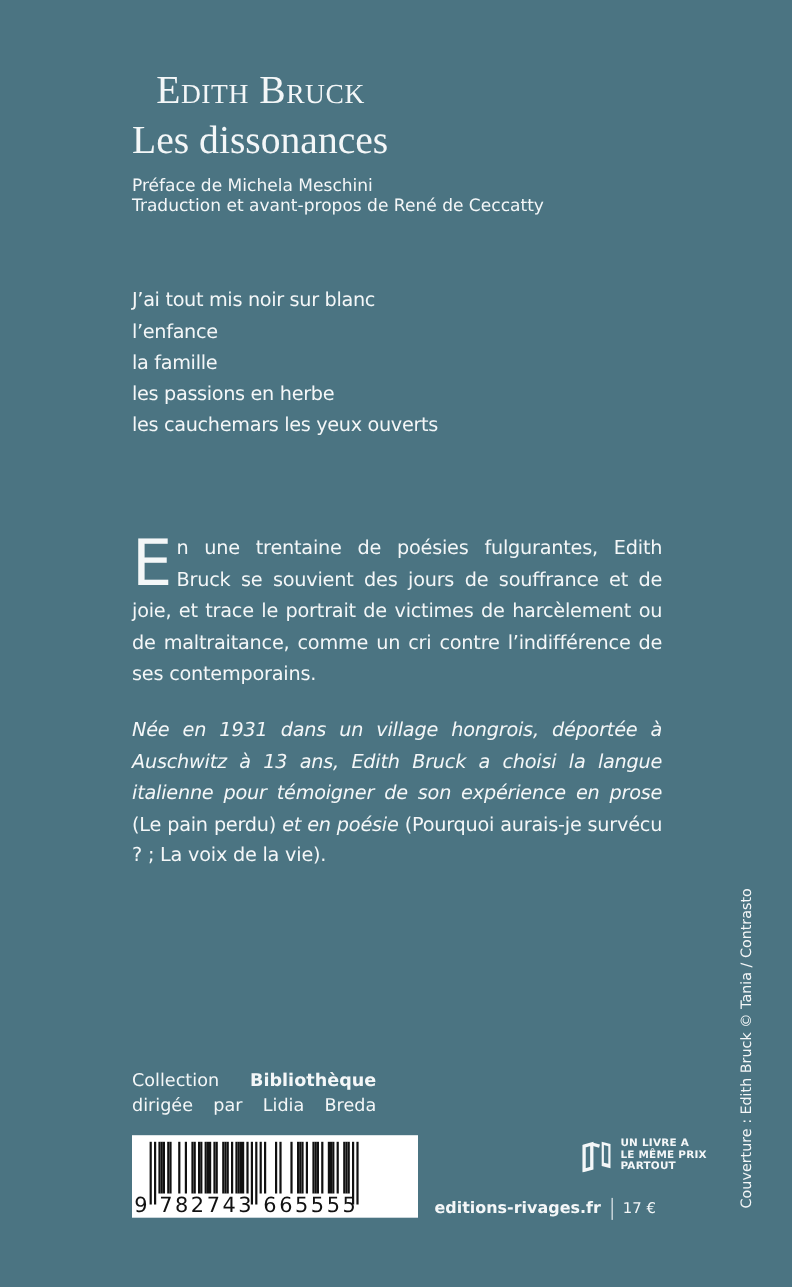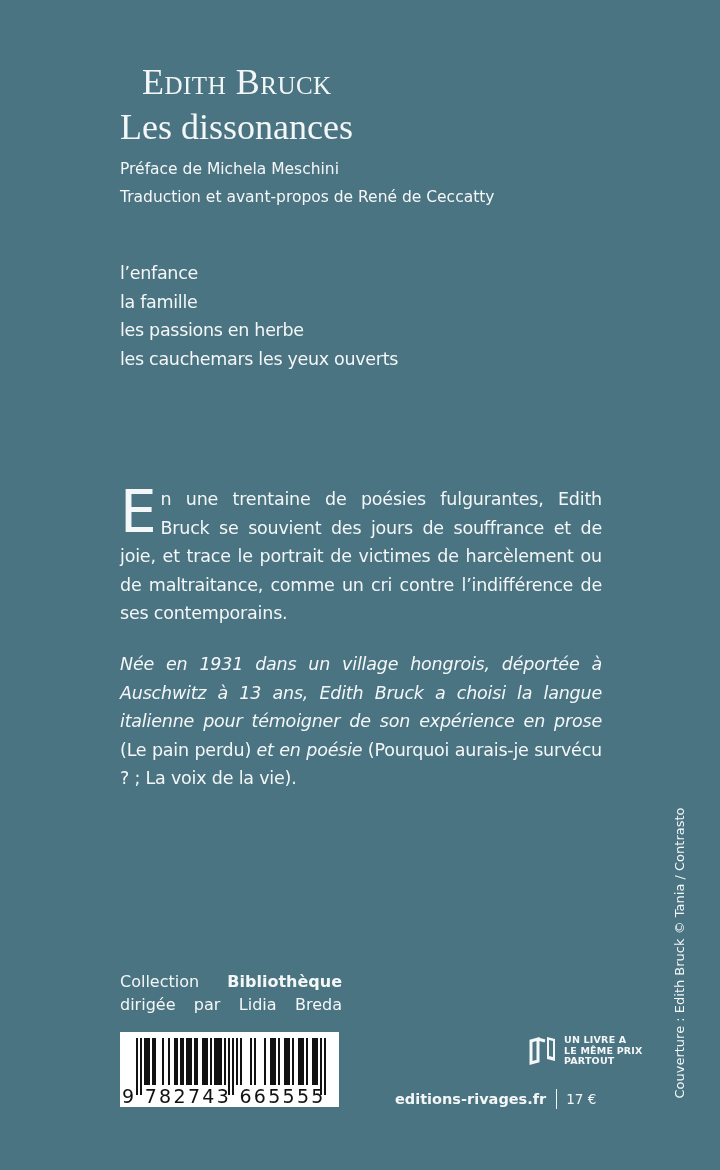--- a/index.html
+++ b/index.html
@@ -32,21 +32,21 @@
       line-height: 42px;
       white-space: nowrap;
     }
     #preface {
       left: 120px; top: 158px;
       font-size: 15.5px;
       line-height: 22px;
       white-space: nowrap;
     }
     #translation {
-      left: 120px; top: 186px;
+      left: 120px; top: 176px;
       font-size: 15.5px;
       line-height: 22px;
       white-space: nowrap;
     }
 
     
     #poem {
       left: 120px; top: 259px;
       font-size: 17.5px;
       line-height: 28.5px;
@@ -92,20 +92,21 @@
       line-height: 23px;
     }
     #collection div { text-align: justify; text-align-last: justify; white-space: nowrap; }
     #collection b { font-weight: bold; }
 
     
     #barcode {
       left: 120px; top: 1032px;
       width: 219px; height: 75px;
       background: #ffffff;
+      padding-left: 41px;
     }
     #bars {
       position: absolute; left: 16px; top: 6px;
       height: 47px;
       display: flex;
       align-items: flex-start;
     }
     .bar { height: 47px; background: #111; }
     .bar.guard { height: 57px; }
     .gap { height: 47px; }
@@ -116,21 +117,21 @@
       font-size: 19px;
       letter-spacing: 2.3px;
       color: #111;
       line-height: 22px;
       white-space: nowrap;
     }
 
     
     #prix-logo {
       left: 487px; top: 1035px;
-      display: flex;  padding-left: 42px;
+      display: flex; align-items: center; padding-left: 42px;
     }
     #prix-icon { width: 30px; height: 30px; margin-right: 5px; }
     #prix-text {
       font-size: 9.5px;
       font-weight: bold;
       line-height: 10.5px;
       letter-spacing: 0.2px;
       white-space: nowrap;
     }
 
@@ -162,20 +163,21 @@
   </style>
 </head>
 <body>
 
 <div id="author" class="abs">Edith Bruck</div>
 <div id="title" class="abs">Les dissonances</div>
 <div id="preface" class="abs">Préface de Michela Meschini</div>
 <div id="translation" class="abs">Traduction et avant-propos de René de Ceccatty</div>
 
 <div id="poem" class="abs">
+  <div>J’ai tout mis noir sur blanc</div>
   <div>l’enfance</div>
   <div>la famille</div>
   <div>les passions en herbe</div>
   <div>les cauchemars les yeux ouverts</div>
 </div>
 
 <div id="desc" class="abs">
   <span id="dropcap">E</span>
   <span>n une trentaine de poésies fulgurantes, Edith Bruck se souvient des jours de souffrance et de joie, et trace le portrait de victimes de harcèlement ou de maltraitance, comme un cri contre l’indifférence de ses contemporains.</span>
 </div>

